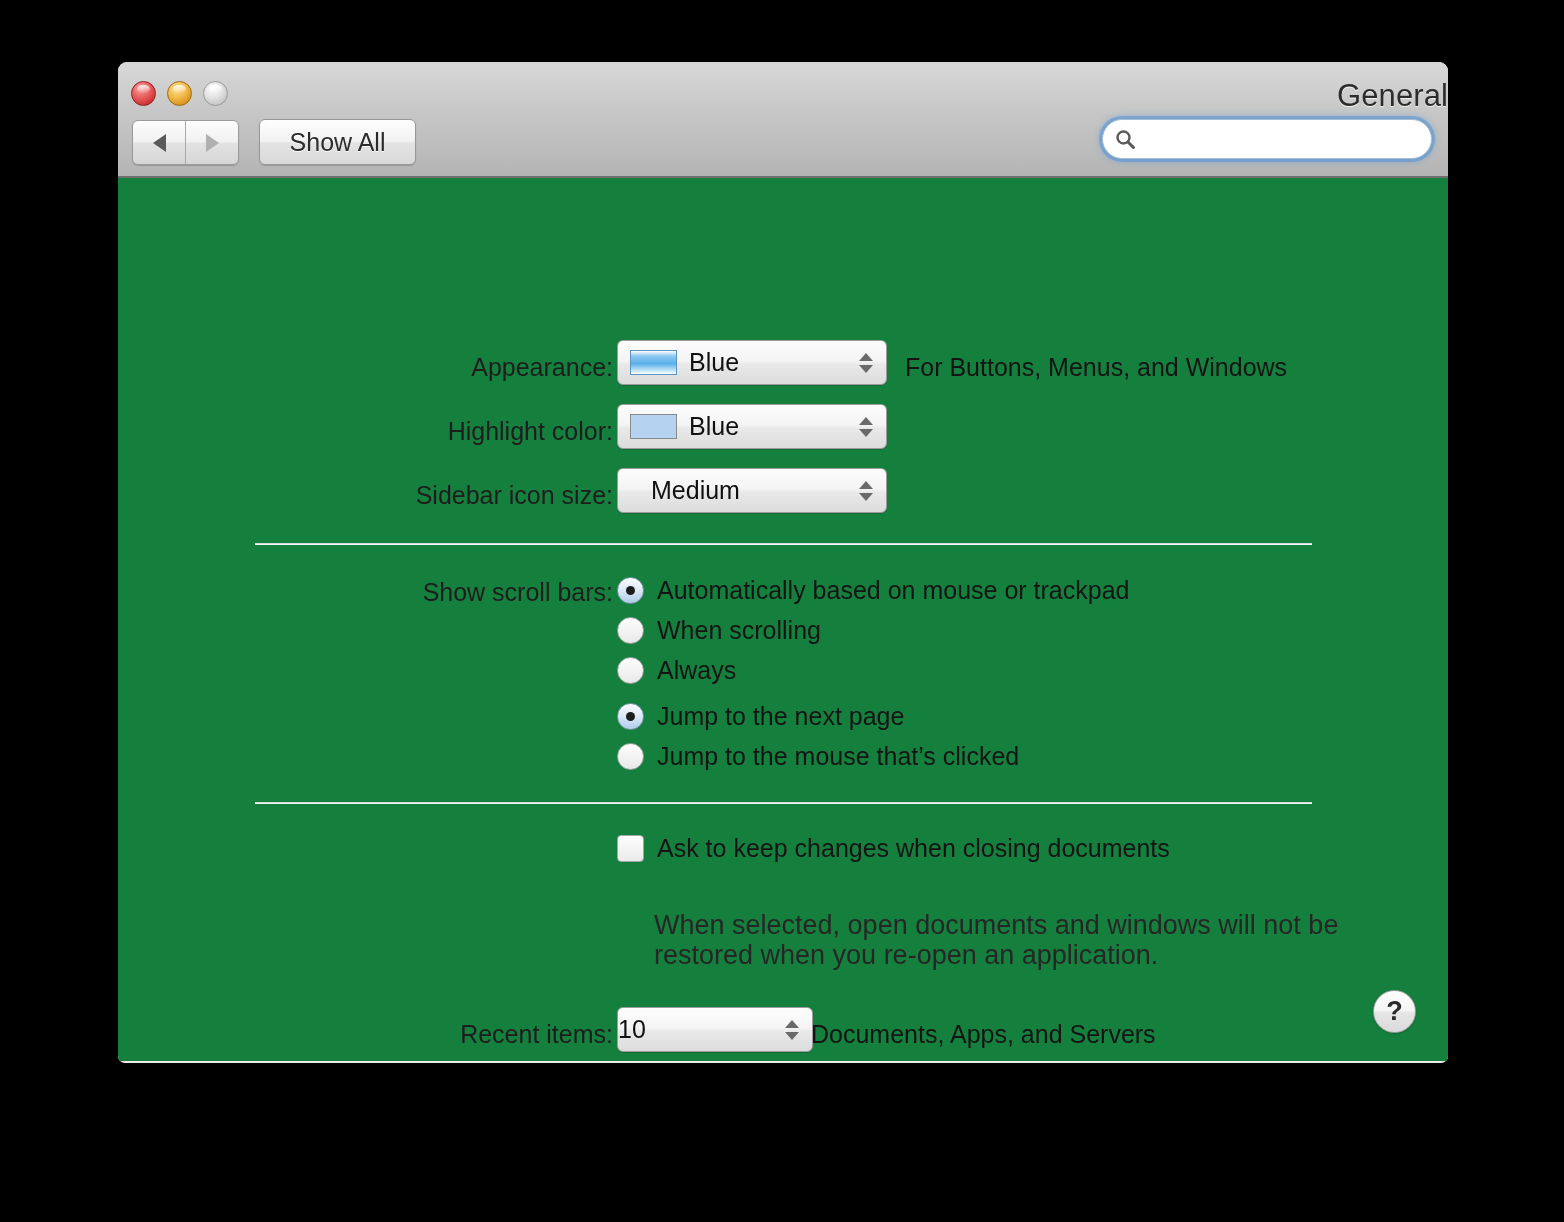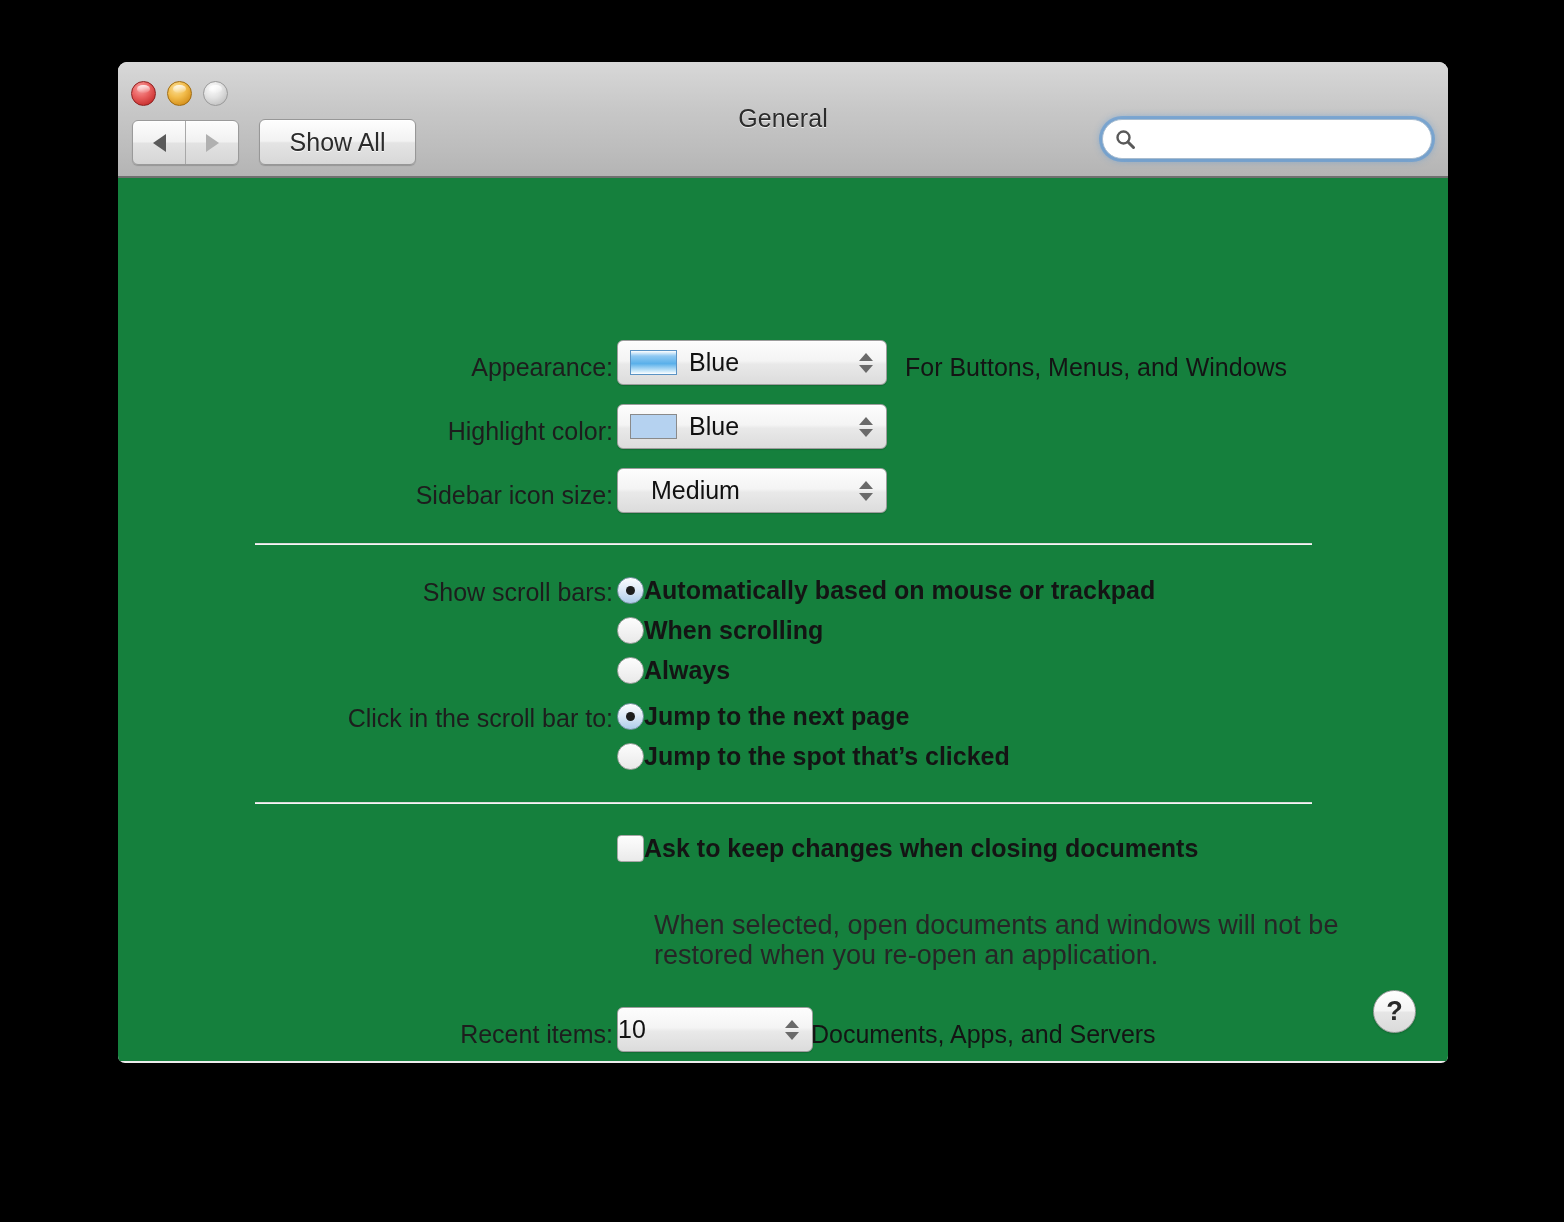--- a/index.html
+++ b/index.html
@@ -34,26 +34,25 @@
     height: 116px;
     background: linear-gradient(to bottom, #d8d8d8 0%, #c8c8c8 40%, #bdbdbd 75%, #b4b4b4 100%);
     border-bottom: 2px solid #6f6f6f;
     box-sizing: border-box;
   }
   #window-title {
     position: absolute;
     top: 16px;
     left: 0;
     width: 100%;
-    text-align: center;
-    font-size: 25px;
+    text-align: right;
+    font-size: 31px;
     color: #2c2c2c;
     text-shadow: 0 1px 0 rgba(255,255,255,0.75);
     letter-spacing: 0.1px;
-    margin-top: 26px;
   }
 
   
   .traffic-lights {
     position: absolute;
     left: 13px;
     top: 19px;
     display: flex;
     gap: 11px;
   }
@@ -303,21 +302,21 @@
     background: linear-gradient(to bottom, #fbfdff 0%, #d9e9f8 45%, #a9cdec 100%);
     border: 1px solid #7f93a8;
     box-shadow: inset 0 1px 0 rgba(255,255,255,0.8);
   }
   .cb-on svg { position: absolute; left: 2px; top: -1px; }
 
   .opt-line {
     position: absolute;
     display: flex;
     align-items: center;
-    font-weight: bold;
+    gap: 13px;
   }
 
   
   #help-button {
     position: absolute;
     right: 32px;
     bottom: 28px;
     width: 43px;
     height: 43px;
     border-radius: 50%;
@@ -413,29 +412,28 @@
     </div>
     <div class="opt-line" style="left:499px; top:438px;">
       <span class="radio radio-off"></span>
       <span class="ctl-text">When scrolling</span>
     </div>
     <div class="opt-line" style="left:499px; top:478px;">
       <span class="radio radio-off"></span>
       <span class="ctl-text">Always</span>
     </div>
 
-    <div class="row-label" style="top:526px; right:835px;">Click in the scroll bar to:</div>
 
     <div class="opt-line" style="left:499px; top:524px;">
       <span class="radio radio-on"></span>
       <span class="ctl-text">Jump to the next page</span>
     </div>
     <div class="opt-line" style="left:499px; top:564px;">
       <span class="radio radio-off"></span>
-      <span class="ctl-text">Jump to the spot that’s clicked</span>
+      <span class="ctl-text">Jump to the mouse that’s clicked</span>
     </div>
 
     <div class="sep" style="top:624px;"></div>
 
     <div class="opt-line" style="left:499px; top:656px;">
       <span class="checkbox cb-off"></span>
       <span class="ctl-text">Ask to keep changes when closing documents</span>
     </div>
 
 

